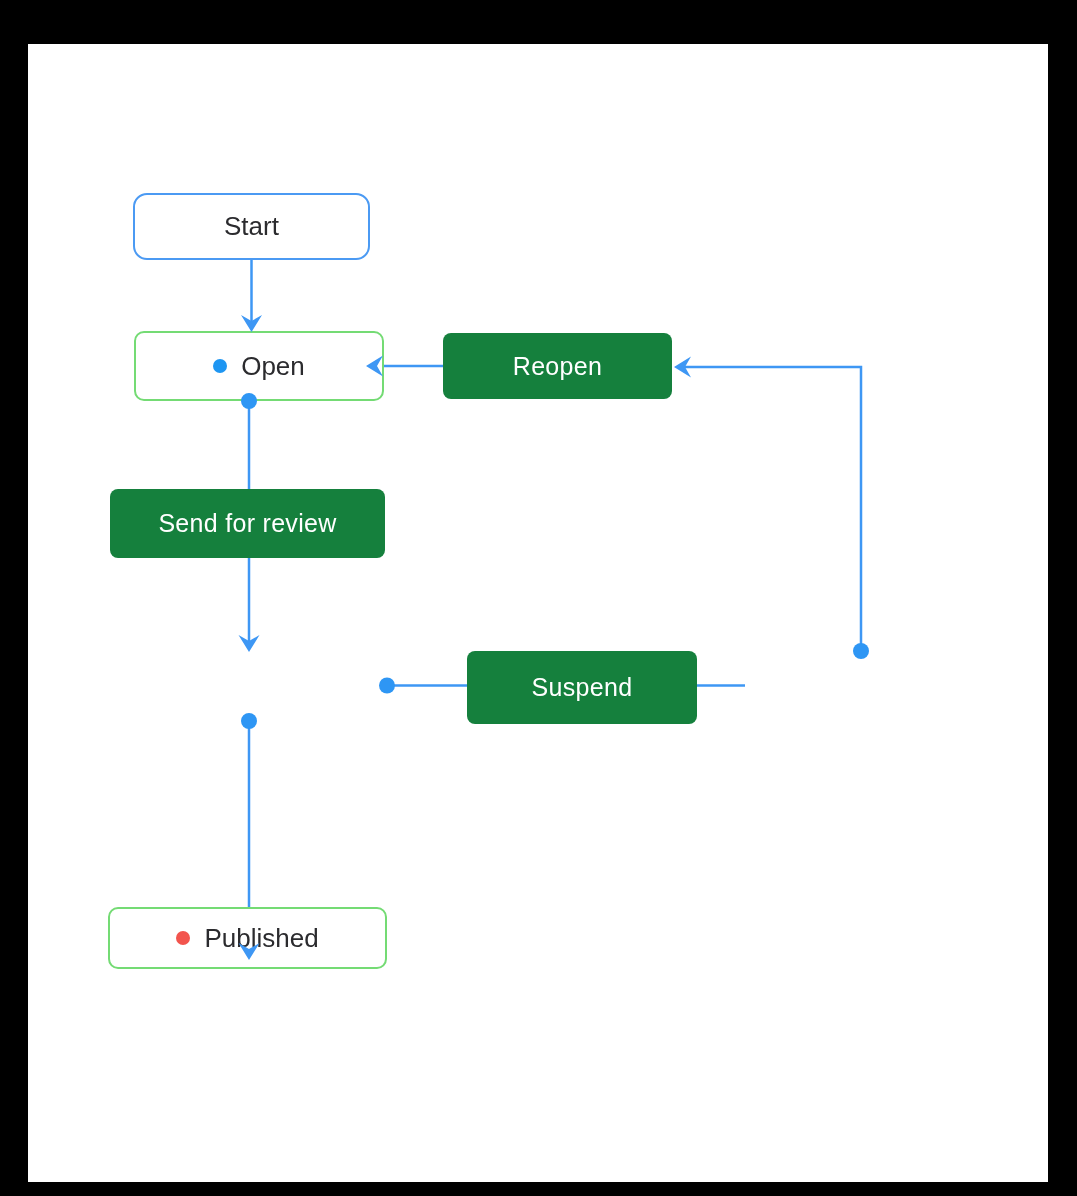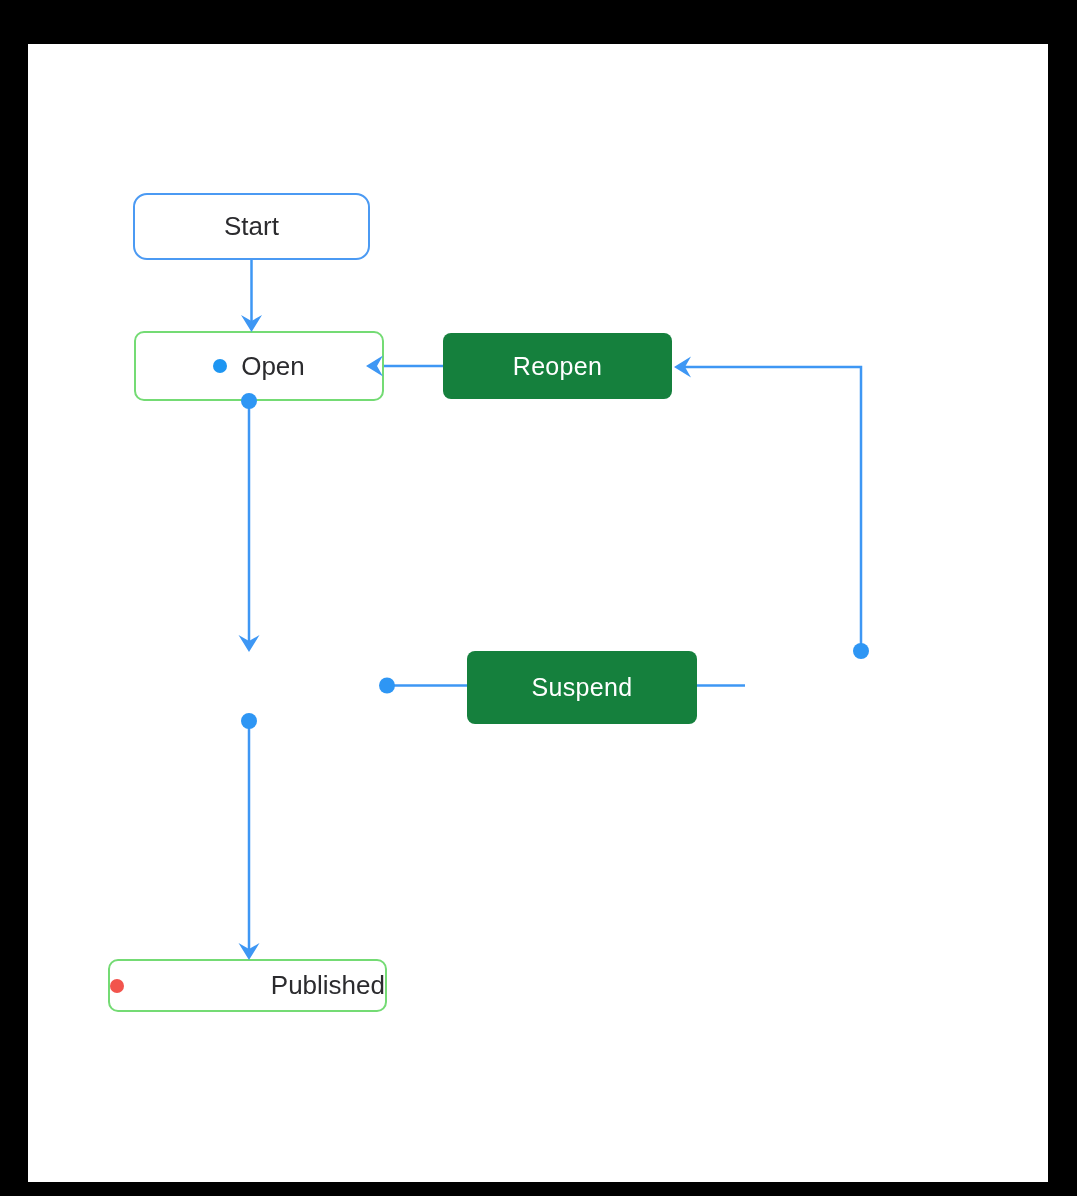--- a/index.html
+++ b/index.html
@@ -76,29 +76,32 @@
 
     <div class="node state" style="left:106px; top:287px; width:250px; height:70px;">
       <span class="status-dot status-dot--blue"></span>
       <span>Open</span>
     </div>
 
     <div class="node action" style="left:415px; top:289px; width:229px; height:66px;">
       <span>Reopen</span>
     </div>
 
+    <div class="node action" style="left:82px; top:445px; width:275px; height:69px;">
+      <span>Send for review</span>
+    </div>
 
 
     <div class="node action" style="left:439px; top:607px; width:230px; height:73px;">
       <span>Suspend</span>
     </div>
 
 
 
-    <div class="node state" style="left:80px; top:915px; width:279px; height:53px;justify-content:space-between;">
+    <div class="node state" style="left:80px; top:863px; width:279px; height:62px;">
       <span class="status-dot status-dot--red"></span>
       <span>Published</span>
     </div>
 
     <svg id="overlay-layer" class="layer" viewBox="0 0 1020 1138">
 
       <polygon class="dart" points="213,271 223.5,288 234,271 223.5,277"></polygon>
       <polygon class="dart" points="210.5,591 221,608 231.5,591 221,597"></polygon>
       <polygon class="dart" points="210.5,899 221,916 231.5,899 221,905"></polygon>
 

